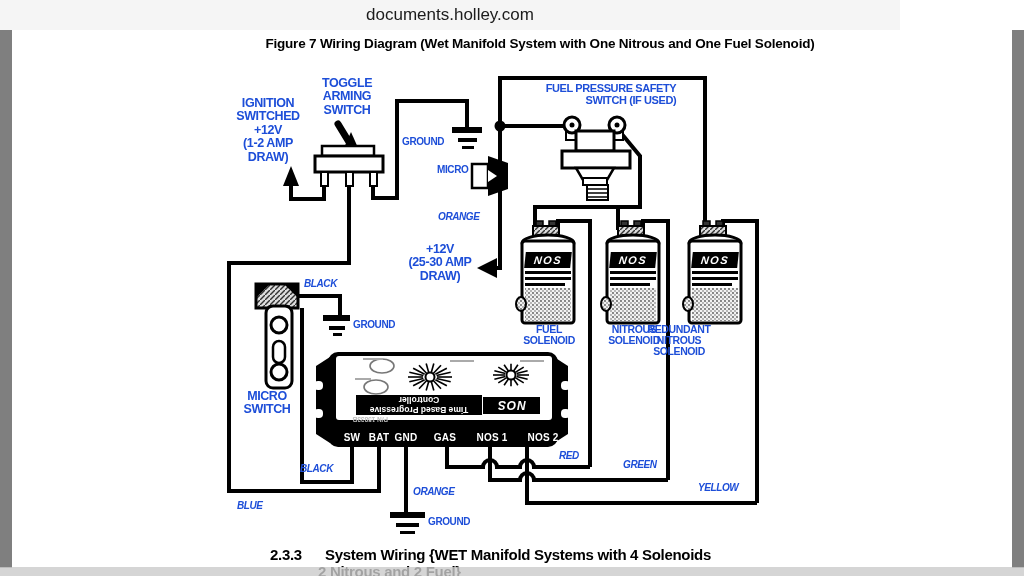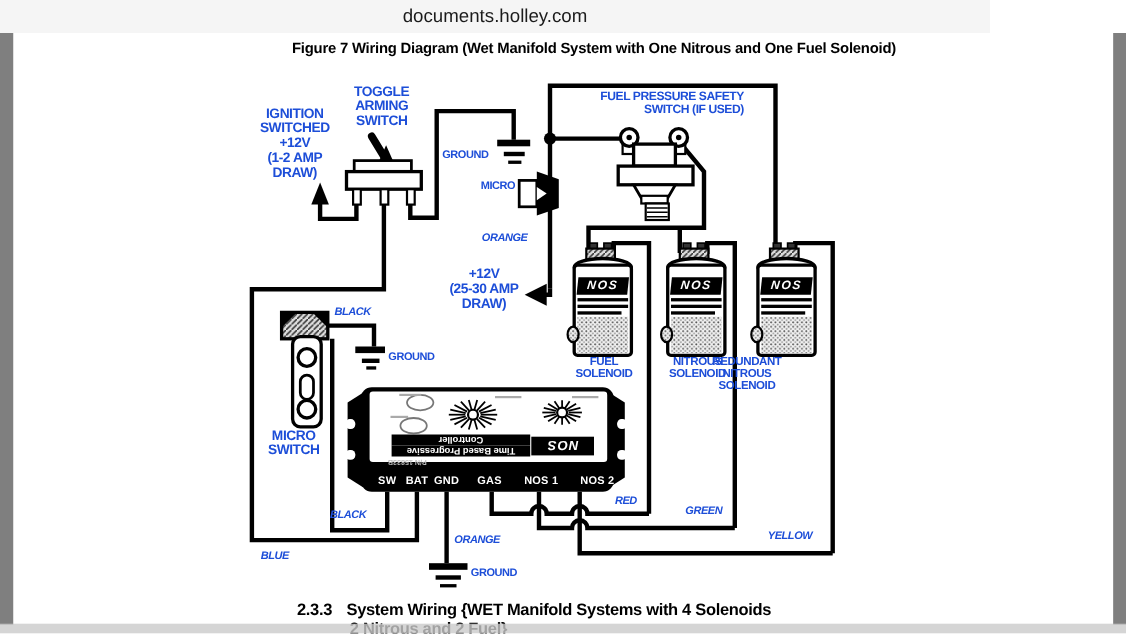--- a/index.html
+++ b/index.html
@@ -295,16 +295,16 @@
 <div class="ctrl-pn rot">P/N 15833B</div>
 
 <div class="term" style="left:330px;">SW</div>
 <div class="term" style="left:357px;">BAT</div>
 <div class="term" style="left:384px;">GND</div>
 <div class="term" style="left:423px;">GAS</div>
 <div class="term" style="left:470px;">NOS 1</div>
 <div class="term" style="left:521px;">NOS 2</div>
 
 <div class="heading" style="left:270px;text-align:center;">2.3.3</div>
-<div class="heading" style="left:315px;">System Wiring {WET Manifold Systems with 4 Solenoids</div>
+<div class="heading" style="left:325px;">System Wiring {WET Manifold Systems with 4 Solenoids</div>
 <div class="heading" style="left:318px;top:563px;">2 Nitrous and 2 Fuel}</div>
 
 <div class="scrim"></div>
 
 </body></html>

